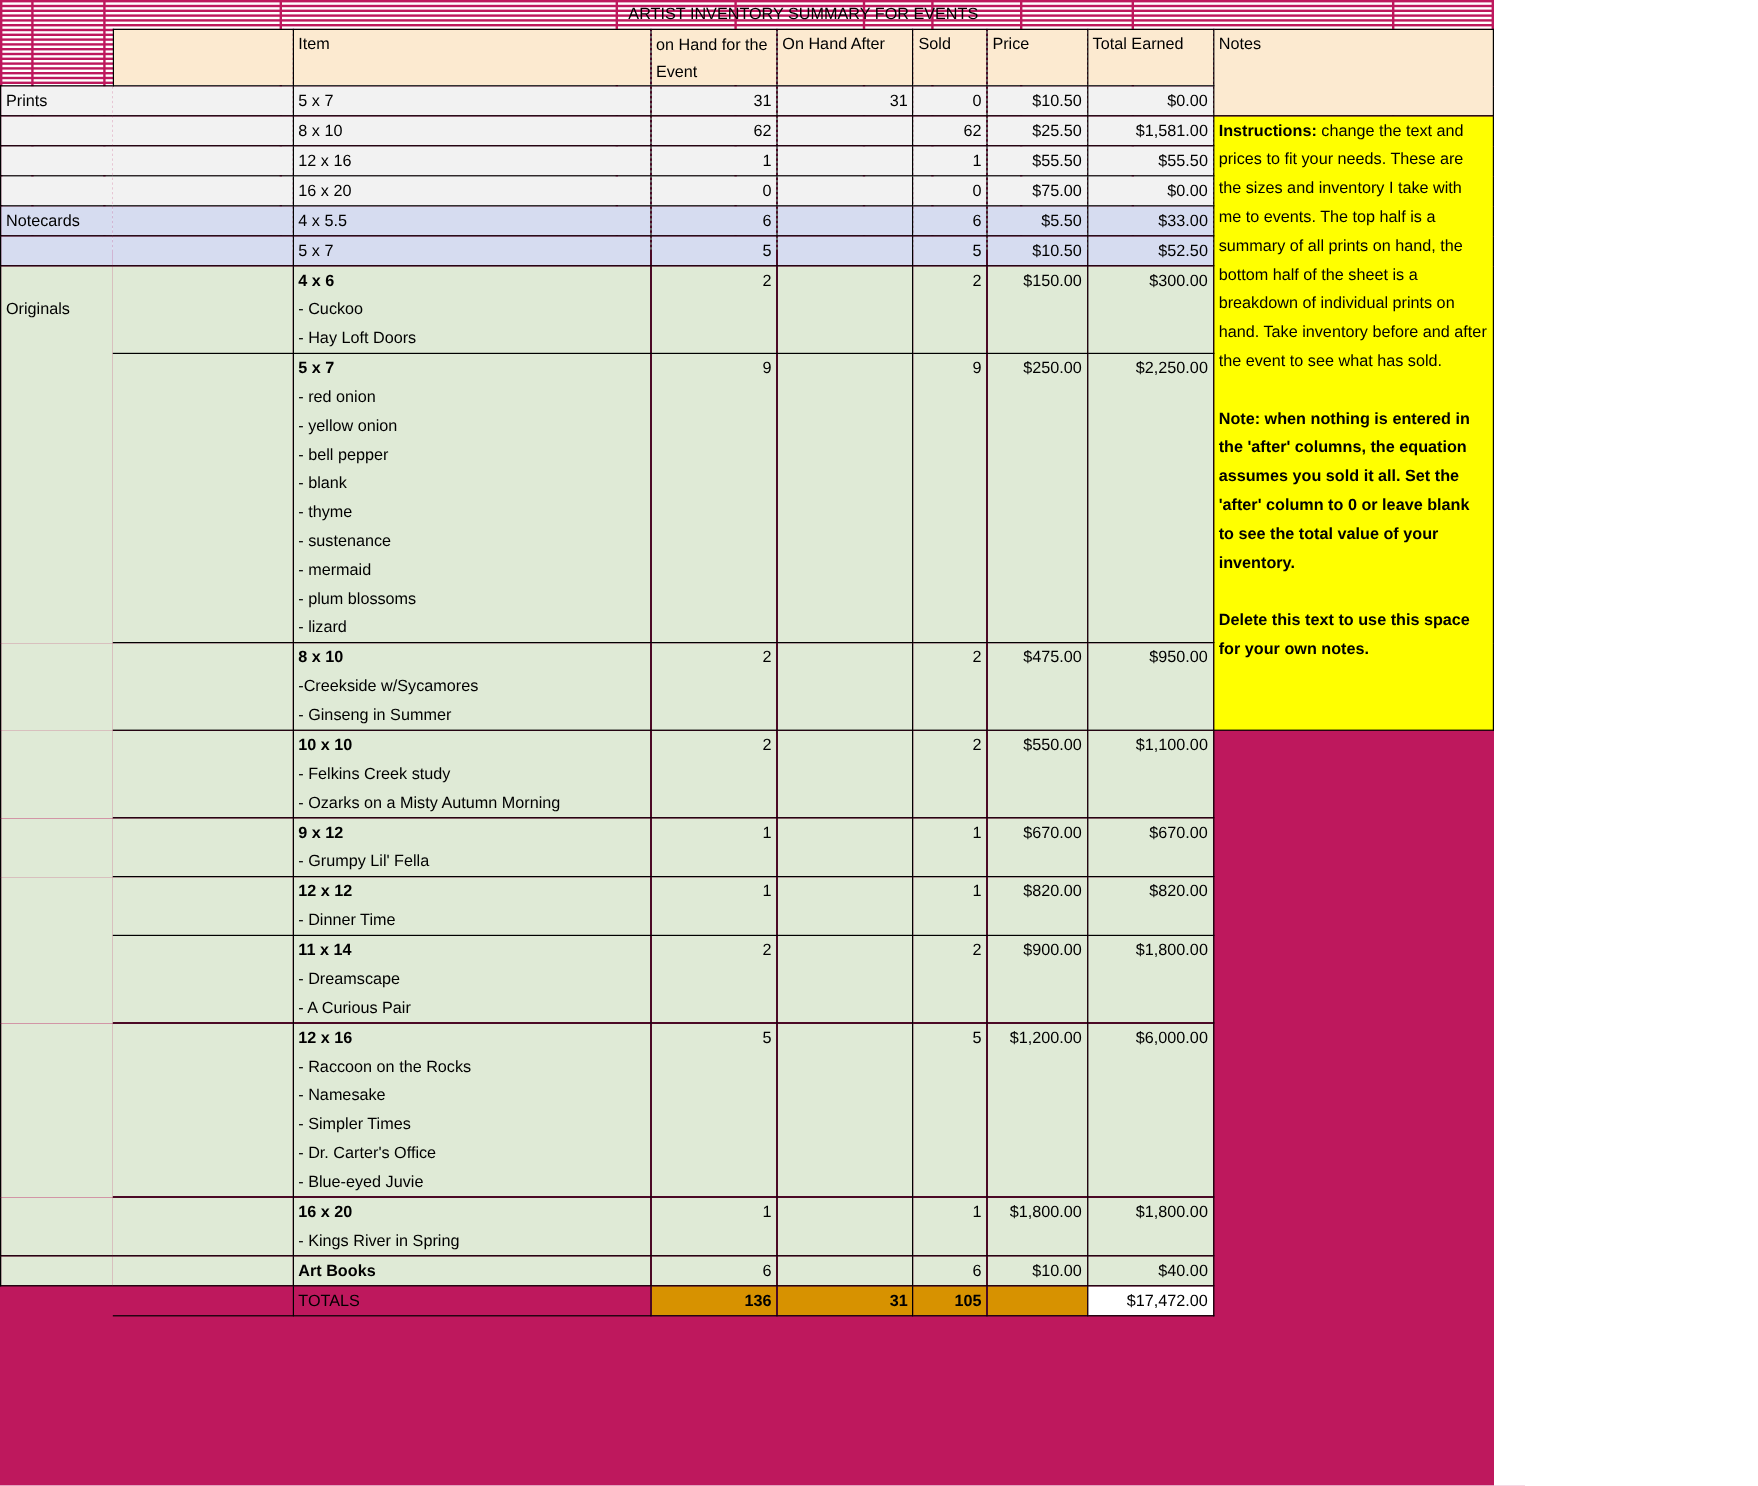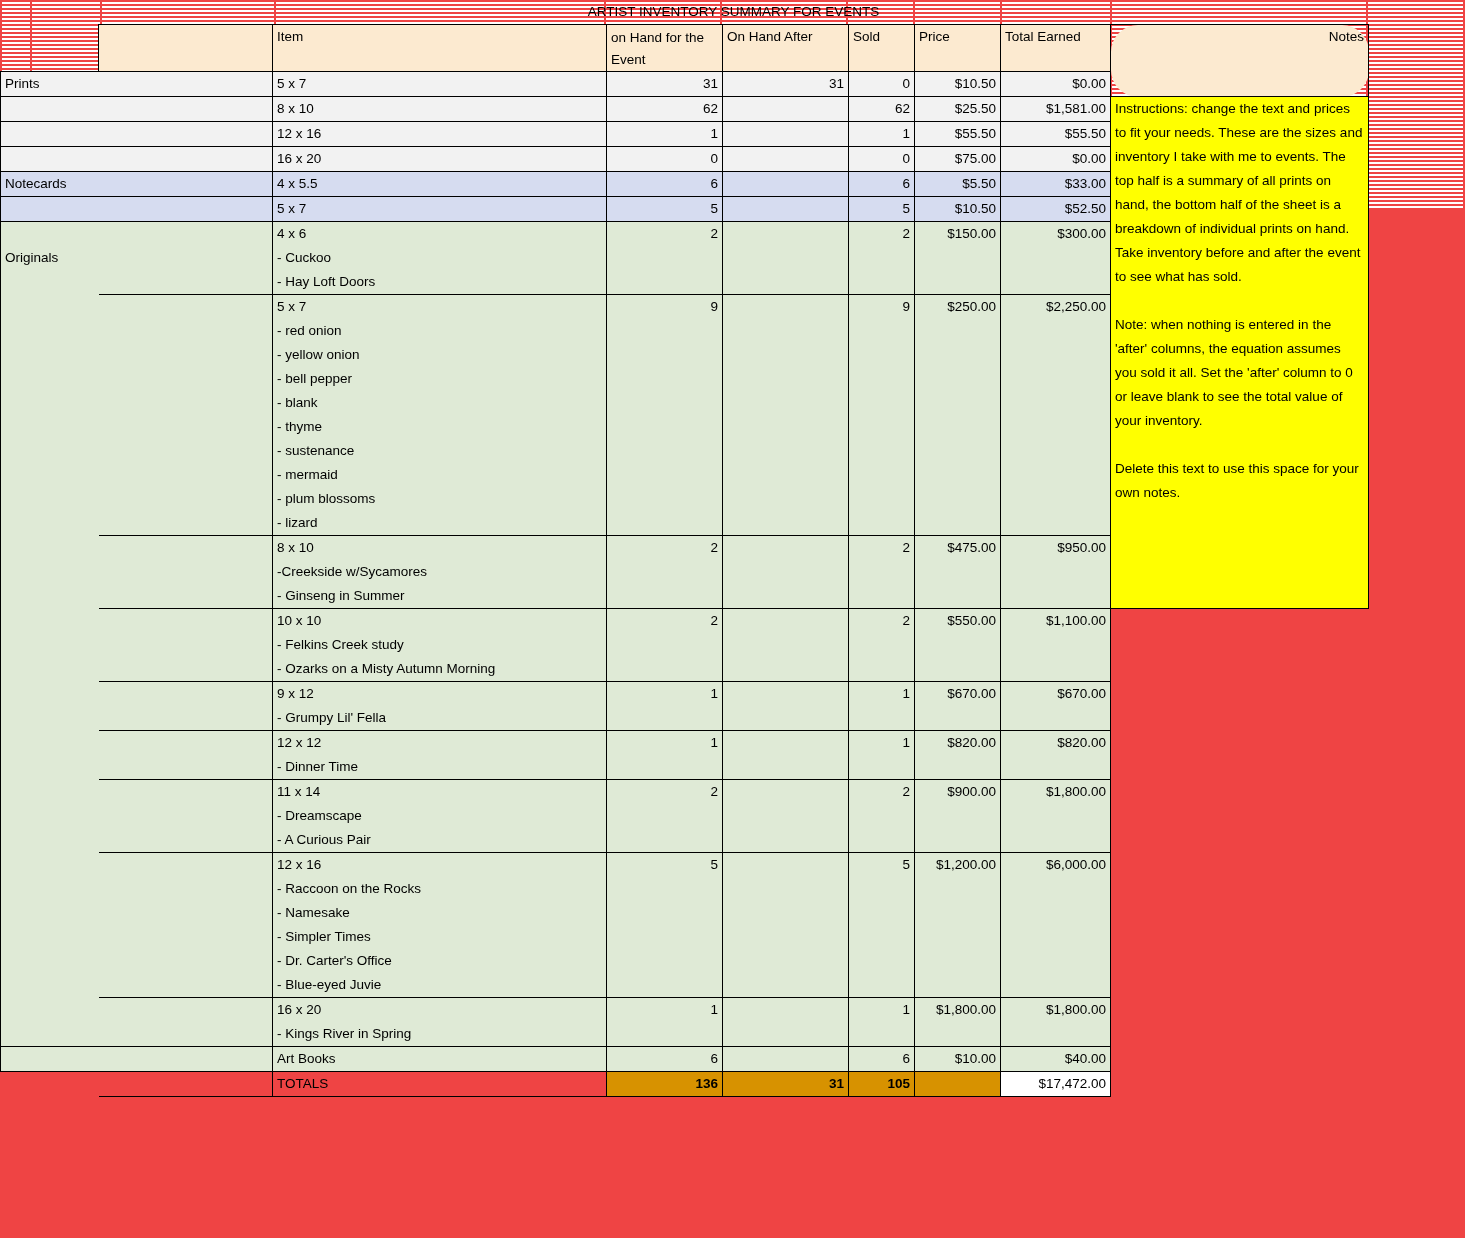--- a/index.html
+++ b/index.html
@@ -8,24 +8,24 @@
     background: #ffffff;
   }
   body {
     font-family: "Liberation Sans", sans-serif;
     font-size: 13.5px;
     color: #000000;
     -webkit-font-smoothing: antialiased;
   }
   #sheet {
     position: relative;
-    width: 1465px;
+    width: 1245px;
     height: 1238px;
     overflow: hidden;
-    background: #ef4444;
+    background: #be185d;
   }
   
   #bggrid td { background: #ffffff; }
 
   
   #content {
     position: absolute;
     top: 0;
     left: 0;
     border-collapse: collapse;
@@ -53,46 +53,45 @@
     border: none !important;
     font-weight: normal;
   }
   .hdr {
     background: #fcead0;
     vertical-align: bottom;
     line-height: 22px;
   }
   .hdr-notes {
     background: #fcead0;
-    text-align: right;
+    text-align: left;
     vertical-align: middle;
-    border-radius: 27px;
   }
   .prints { background: #f2f2f2; margin-top: 24px; }
   .notecards { background: #d6dcf0; }
   .orig { background: #dfead6; }
   .yellow {
     background: #ffff00;
     font-size: 13.5px;
     line-height: 24px;
     white-space: normal;
     vertical-align: top;
     padding: 0 4px;
   }
   .right { text-align: right; }
-  .bold { font-weight: normal; }
+  .bold { font-weight: bold; }
   .totals { background: #d79200; font-weight: bold; }
   .totals-plain { background: #ffffff; margin-top: 12px; }
   .multiline {
     white-space: normal;
     line-height: 24px;
     vertical-align: top;
   }
   .vbot { vertical-align: bottom; margin-top: 24px; }
-  .yellow-block div { min-height: 24px; line-height: 24px; }
+  .yellow-block div { min-height: 24px; line-height: 24px; font-weight: bold; }
   .col-headers-row td { height: 48px; }
 </style>
 </head>
 <body>
 
 <div id="sheet">
 
   <table id="bggrid">
     <colgroup>
       <col style="width:28px">

